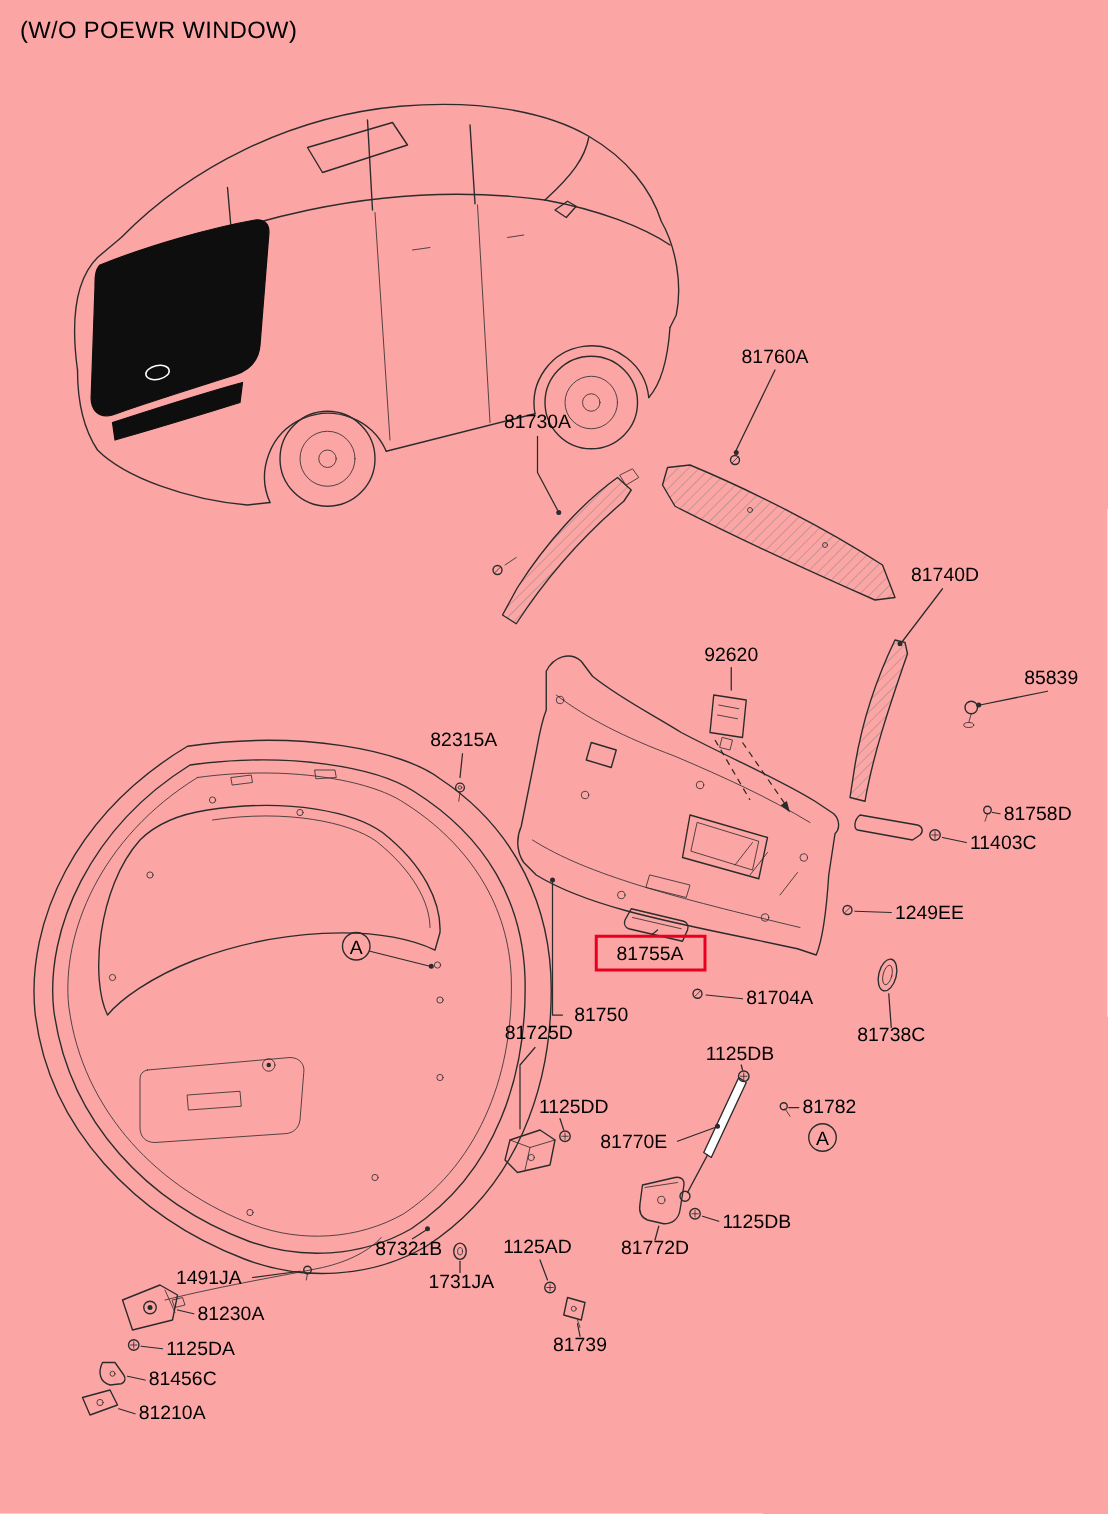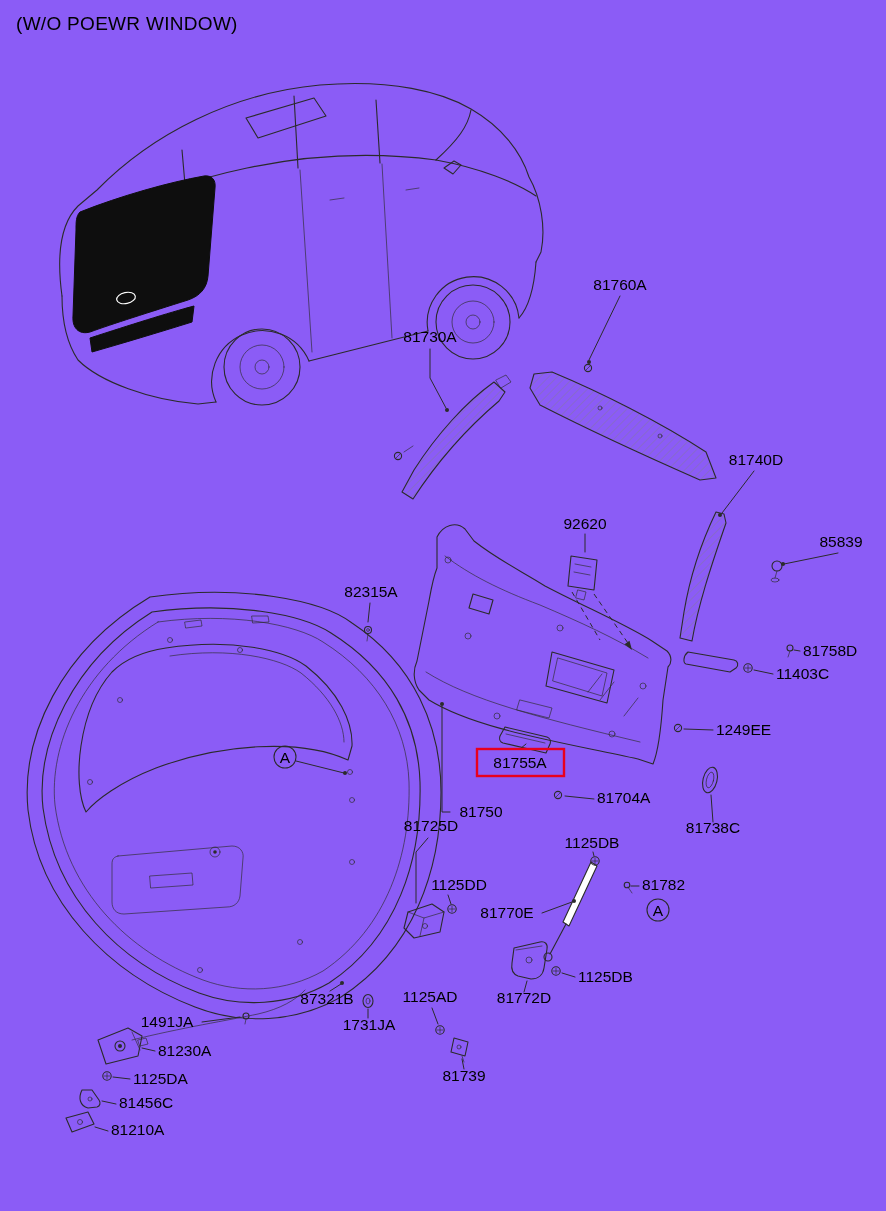--- a/index.html
+++ b/index.html
@@ -1,16 +1,16 @@
 <!DOCTYPE html>
 <html><head>
 <meta charset="utf-8">
 <style>
   html,body{margin:0;padding:0;background:#ffffff;}
-  .canvas{position:relative;width:886px;height:1211px;background:#8b5cf6;overflow:hidden;}
+  .canvas{position:relative;width:886px;height:1211px;background:#fca5a5;overflow:hidden;}
   svg{display:block;}
   svg text{font-family:"Liberation Sans","DejaVu Sans",sans-serif;}
   .lbl{font-size:15.5px;fill:#000;}
   .title-text{font-size:19px;fill:#000;letter-spacing:.3px;}
   .s{fill:none;stroke:#2b2b2b;stroke-width:1.1;stroke-linecap:round;stroke-linejoin:round;}
   .sf{fill:#ffffff;stroke:#2b2b2b;stroke-width:1.1;stroke-linejoin:round;}
   .thin{fill:none;stroke:#2b2b2b;stroke-width:.65;stroke-linecap:round;stroke-linejoin:round;}
   .lead{fill:none;stroke:#2b2b2b;stroke-width:1;stroke-linecap:round;stroke-linejoin:round;}
   .dash{fill:none;stroke:#2b2b2b;stroke-width:1;stroke-dasharray:5 4;}
   .dot{fill:#2b2b2b;stroke:none;}

